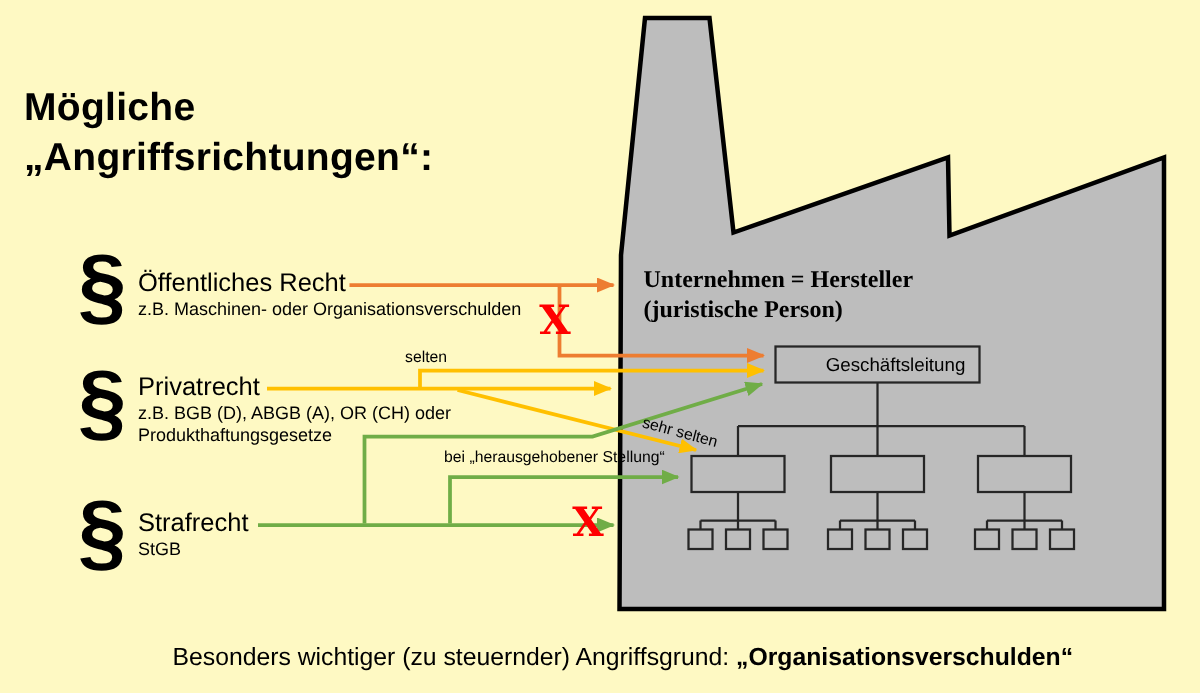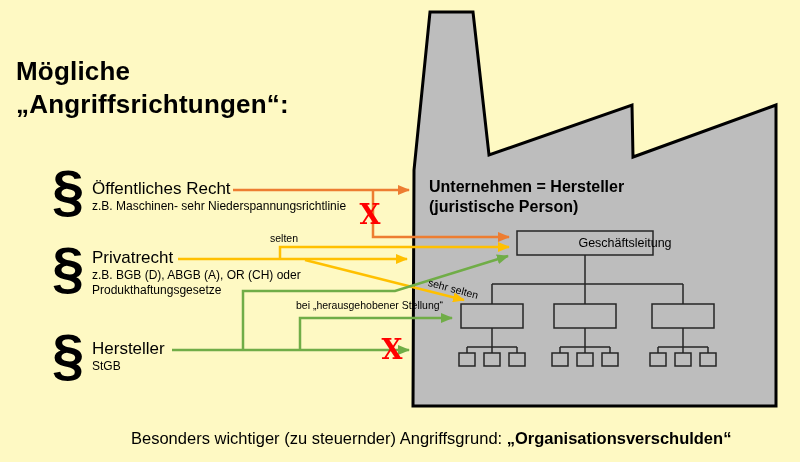--- a/index.html
+++ b/index.html
@@ -6,30 +6,30 @@
   .stage{
     position:relative;width:800px;height:462px;background:#fef9c3;overflow:hidden;
     font-family:"Liberation Sans","DejaVu Sans",sans-serif;color:#000;
   }
   .stage svg{position:absolute;left:0;top:0;z-index:1;}
   .txt{position:absolute;z-index:3;}
   .title{left:16px;top:55px;font-size:26px;font-weight:bold;line-height:33px;white-space:pre-line;letter-spacing:.2px;}
   .para{font-size:58px;line-height:56px;font-weight:bold;left:52px;}
   .law-head{left:92px;font-size:17px;line-height:20px;text-align:right;}
   .law-sub{left:92px;font-size:12px;line-height:14.5px;white-space:pre-line;}
-  .factory-label{left:429px;top:177px;font-size:16px;font-weight:bold;line-height:20px;white-space:pre-line;}
-  .gl-box-label{left:517px;top:231px;width:136px;height:24px;display:flex;align-items:center;justify-content:center;font-size:12.5px;padding-left:40px;}
+  .factory-label{left:429px;top:177px;font-size:16px;font-weight:bold;line-height:20px;white-space:pre-line;font-family:Liberation Serif, serif;}
+  .gl-box-label{left:529px;top:231px;width:136px;height:24px;display:flex;align-items:center;justify-content:center;font-size:12.5px;}
   .edge-label{font-size:10.5px;line-height:12px;}
   .lbl-selten{left:270px;top:232px;}
   .lbl-sehr-selten{left:430px;top:276px;transform:rotate(15deg);transform-origin:left top;}
   .lbl-heraus{left:296px;top:299px;}
   .xmark{font-family:"DejaVu Serif","Liberation Serif",serif;font-weight:bold;font-size:27px;line-height:27px;transform:translate(-50%,-50%);z-index:4;}
   .x1{left:370px;top:214px;}
   .x2{left:392px;top:349px;}
-  .caption{left:115px;top:429px;font-size:16.5px;white-space:nowrap;margin-left:16px;}
+  .caption{left:115px;top:429px;font-size:16.5px;white-space:nowrap;}
   .caption b{font-weight:bold;}
 </style>
 </head>
 <body>
 
 <div class="stage">
 
   <svg width="800" height="462" viewBox="0 0 800 462">
     <defs>
       <marker id="arr-orange" markerUnits="userSpaceOnUse" markerWidth="12" markerHeight="10" refX="11" refY="5" orient="auto">
@@ -97,29 +97,29 @@
       <path d="M243,349 V291 H395 L508,256" marker-end="url(#arr-green)" stroke="#70AD47"></path>
       <path d="M300,349 V318 H452" marker-end="url(#arr-green)" stroke="#70AD47"></path>
     </g>
   </svg>
 
   <div class="txt title">Mögliche
 „Angriffsrichtungen“:</div>
 
   <div class="txt para" style="top:163px">§</div>
   <div class="txt law-head" style="top:179px">Öffentliches Recht</div>
-  <div class="txt law-sub" style="top:199px">z.B. Maschinen- sehr Niederspannungsrichtlinie</div>
+  <div class="txt law-sub" style="top:199px">z.B. Maschinen- oder Organisationsverschulden</div>
 
   <div class="txt para" style="top:240px">§</div>
   <div class="txt law-sub" style="top:268px">z.B. BGB (D), ABGB (A), OR (CH) oder
 Produkthaftungsgesetze</div>
   <div class="txt law-head" style="top:248px">Privatrecht</div>
 
   <div class="txt para" style="top:327px">§</div>
-  <div class="txt law-head" style="top:339px">Hersteller</div>
+  <div class="txt law-head" style="top:339px">Strafrecht</div>
   <div class="txt law-sub" style="top:359px">StGB</div>
 
   <div class="txt factory-label">Unternehmen = Hersteller
 (juristische Person)</div>
   <div class="txt gl-box-label">Geschäftsleitung</div>
 
   <div class="txt edge-label lbl-selten">selten</div>
   <div class="txt edge-label lbl-sehr-selten">sehr selten</div>
   <div class="txt edge-label lbl-heraus">bei „herausgehobener Stellung“</div>
 

